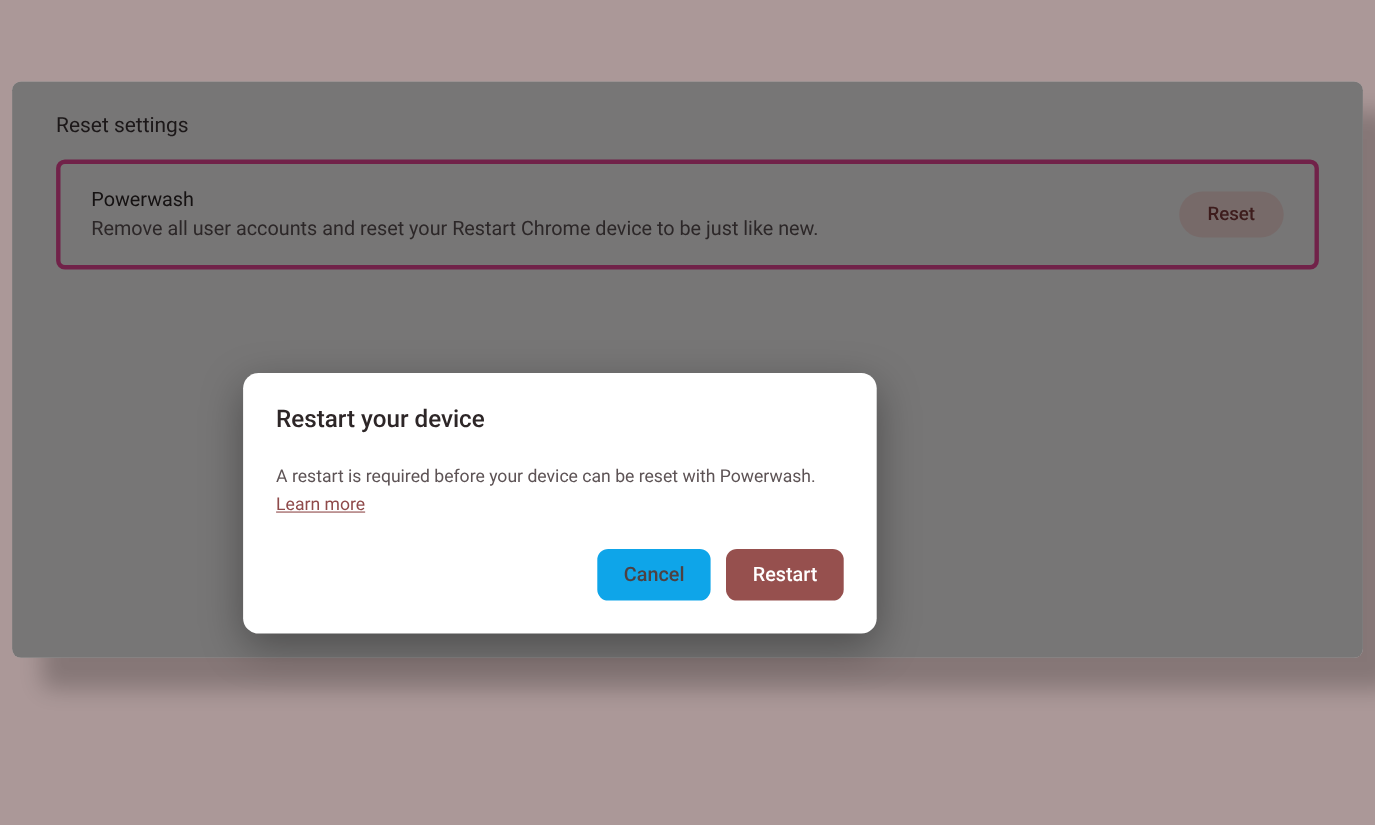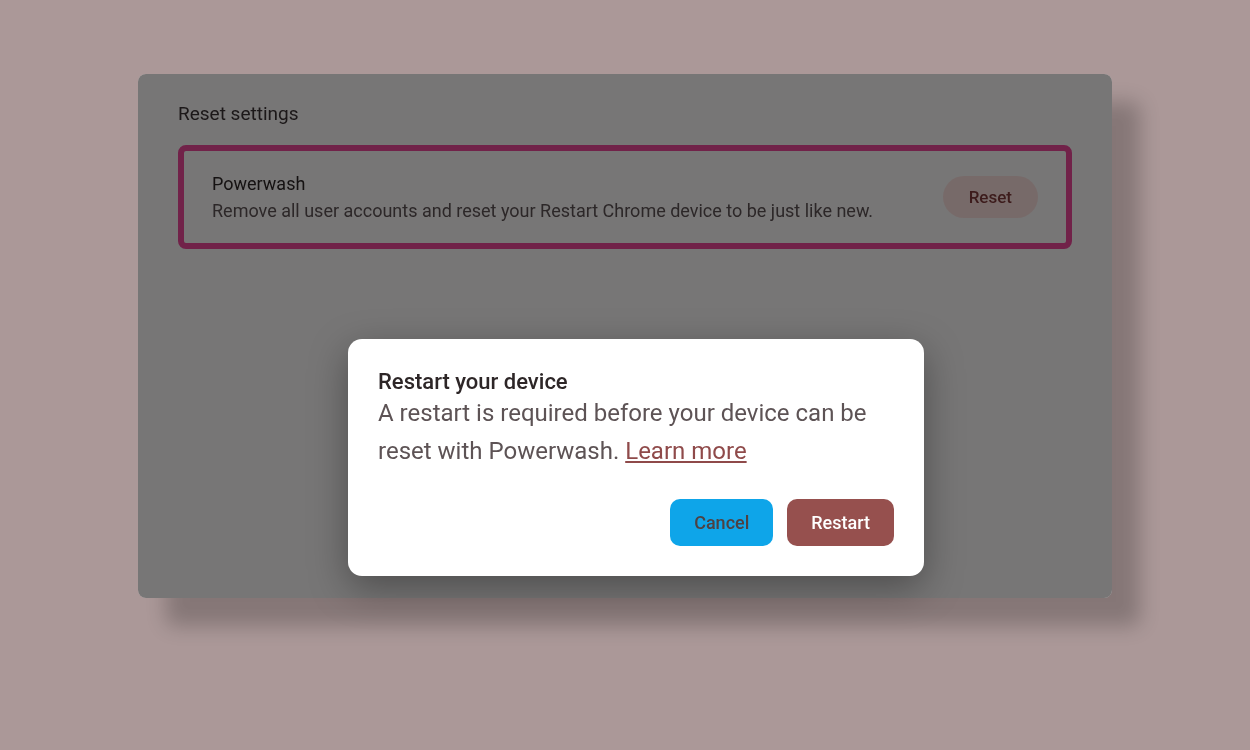--- a/index.html
+++ b/index.html
@@ -11,21 +11,21 @@
     body {
       width: 1250px;
       height: 750px;
       background: #ab9898;
       display: flex;
       align-items: center;
       justify-content: center;
       padding-top: 0;
     }
     .panel {
-      width: 974px;
+      width: 1228px;
       height: 524px;
       background: #f9f6f6;
       border-radius: 8px;
       padding: 28px 40px;
       box-shadow: 28px 28px 20px rgba(0,0,0,0.22);
       position: relative;
       margin-top: -78px;
     }
     .overlay {
       position: absolute;
@@ -35,21 +35,21 @@
       z-index: 5;
     }
     .section-title {
       font-size: 19px;
       color: #3b3335;
       margin-bottom: 20px;
       font-weight: 400;
       position: relative;
     }
     .card {
-      border: 6px solid #ec4899;
+      border: 4px solid #ec4899;
       border-radius: 8px;
       padding: 22px 28px;
       display: flex;
       align-items: center;
       justify-content: space-between;
       position: relative;
     }
     .card-text {
       flex: 1;
     }
@@ -82,23 +82,24 @@
       background: #ffffff;
       border-radius: 14px;
       padding: 30px;
       z-index: 10;
       box-shadow: 0 12px 38px rgba(0,0,0,0.35);
     }
     .dialog-title {
       font-size: 22px;
       font-weight: 500;
       color: #2d2627;
+      margin-bottom: 26px;
     }
     .dialog-body {
-      font-size: 24px;
+      font-size: 16px;
       color: #5d5355;
       line-height: 1.6;
       margin-bottom: 28px;
     }
     .link {
       color: #8f4a4a;
       text-decoration: underline;
       cursor: pointer;
     }
     .dialog-actions {

